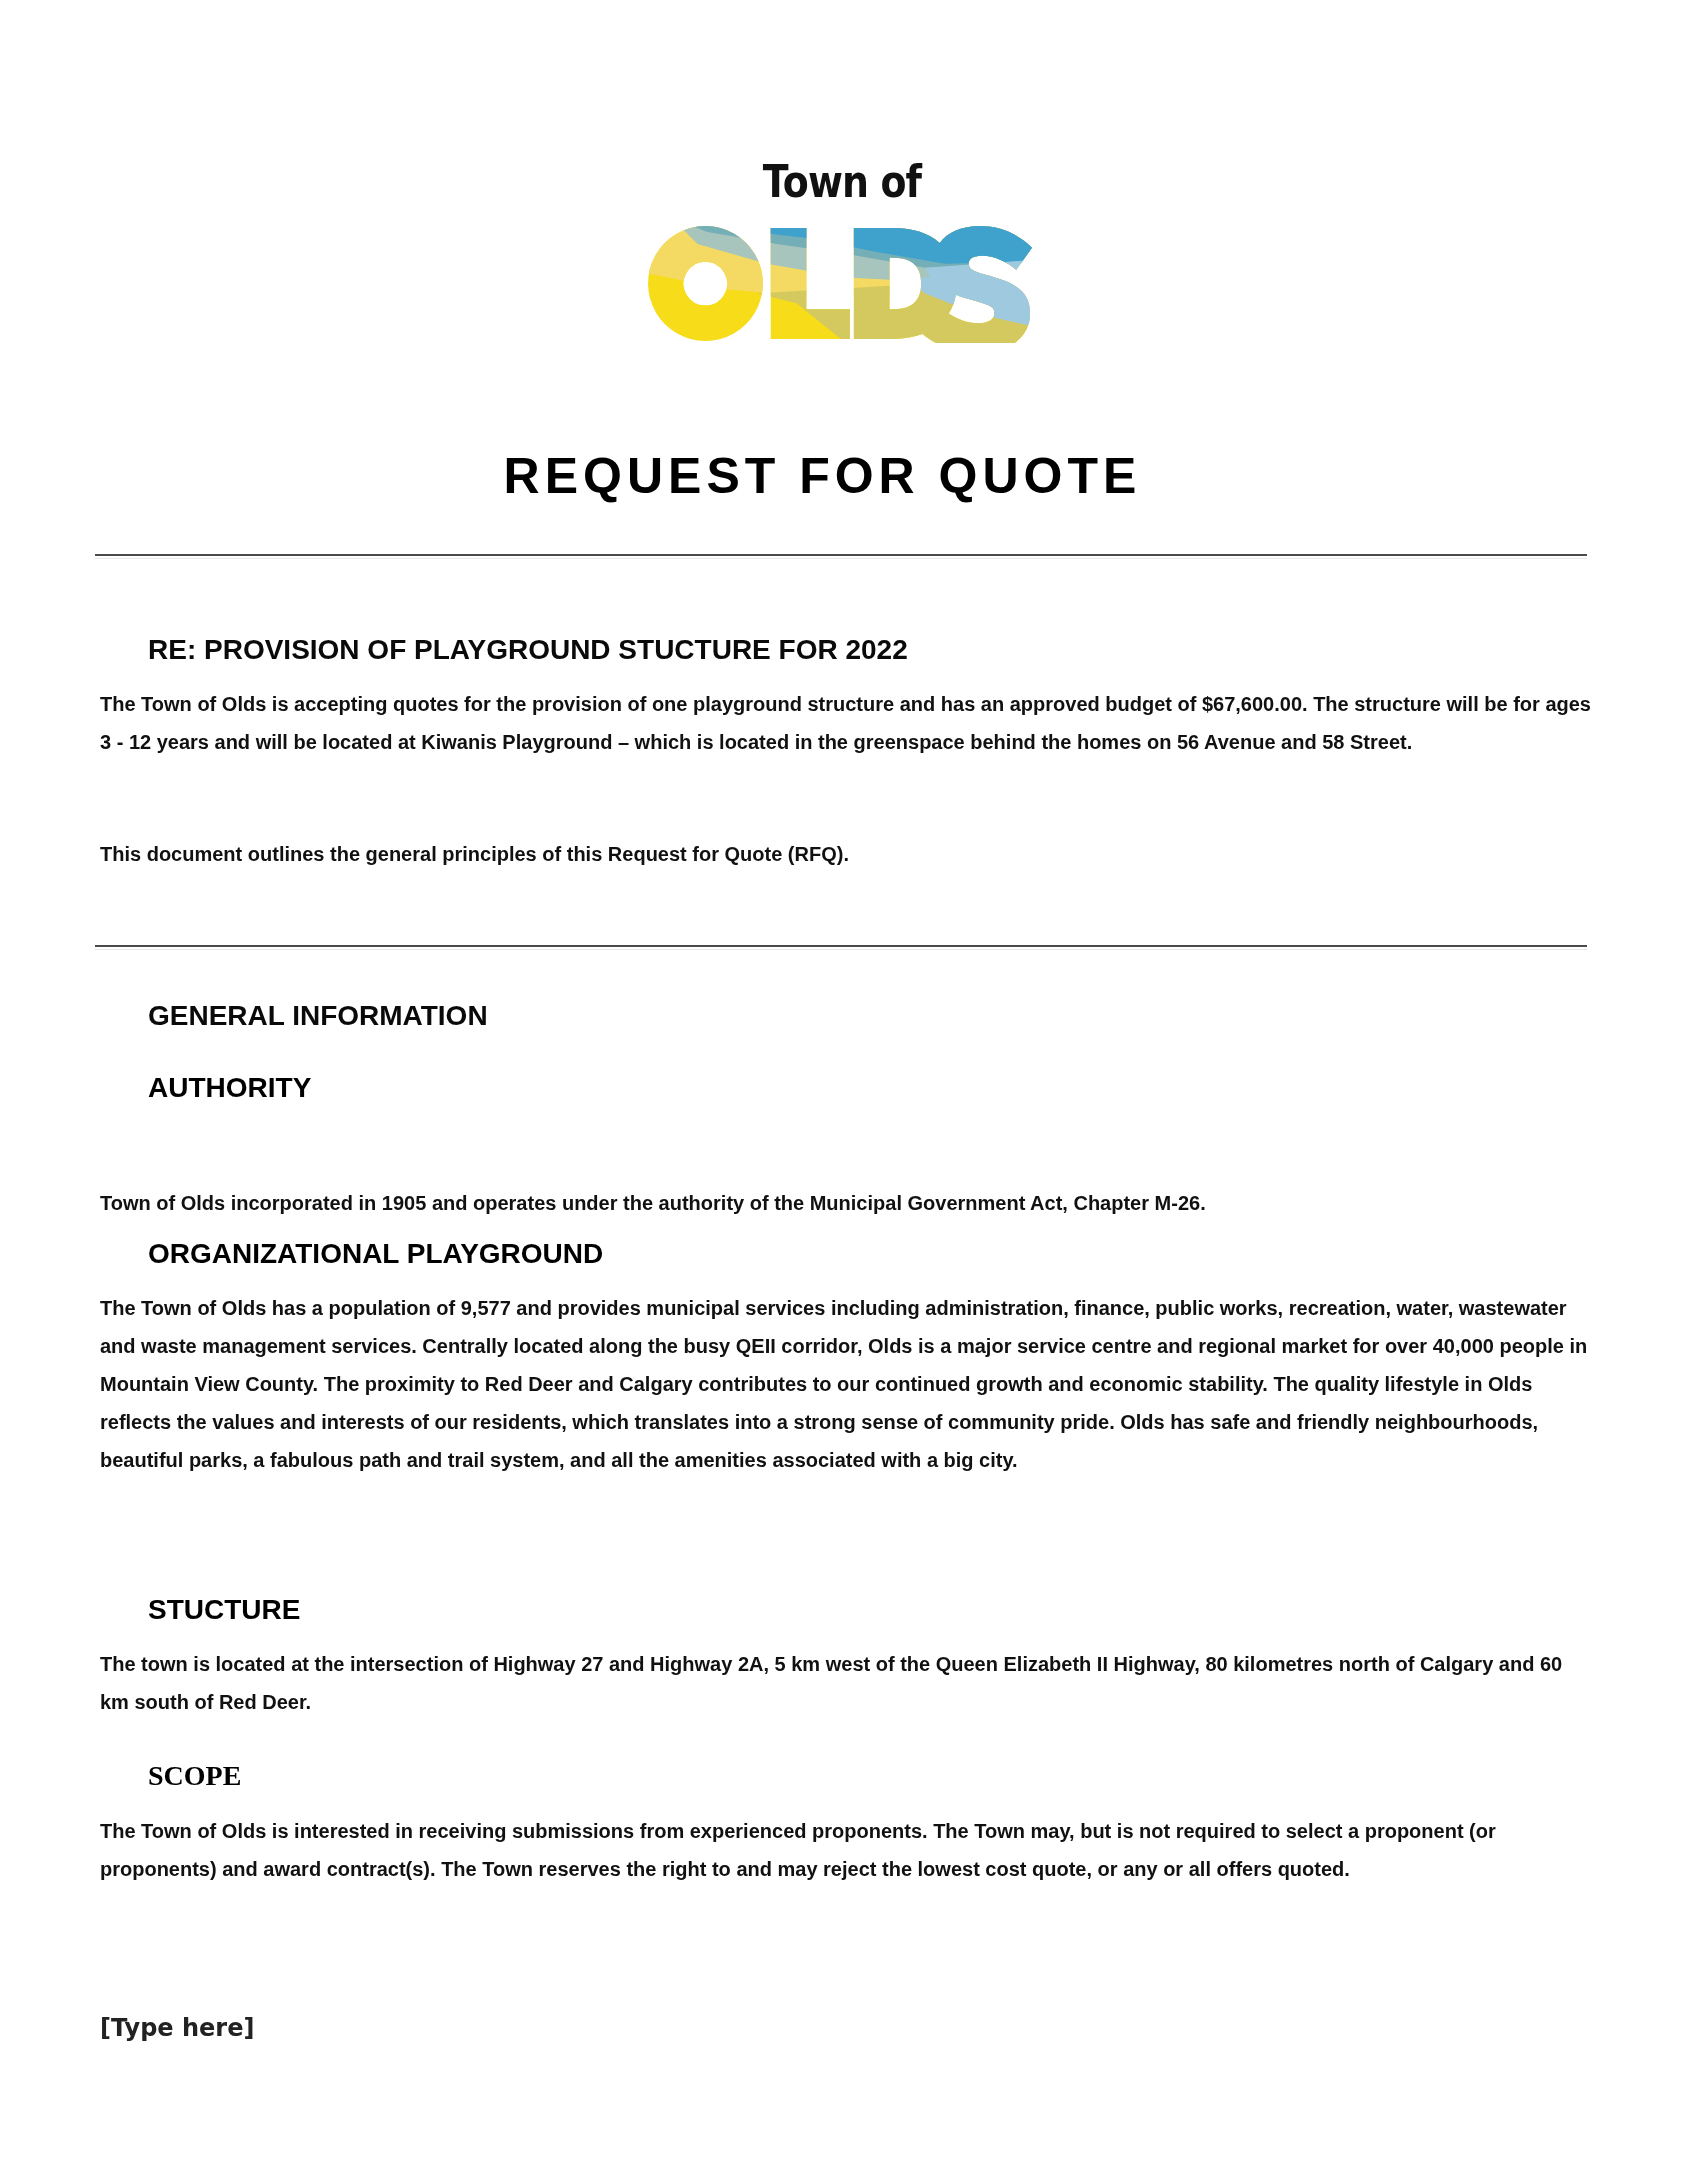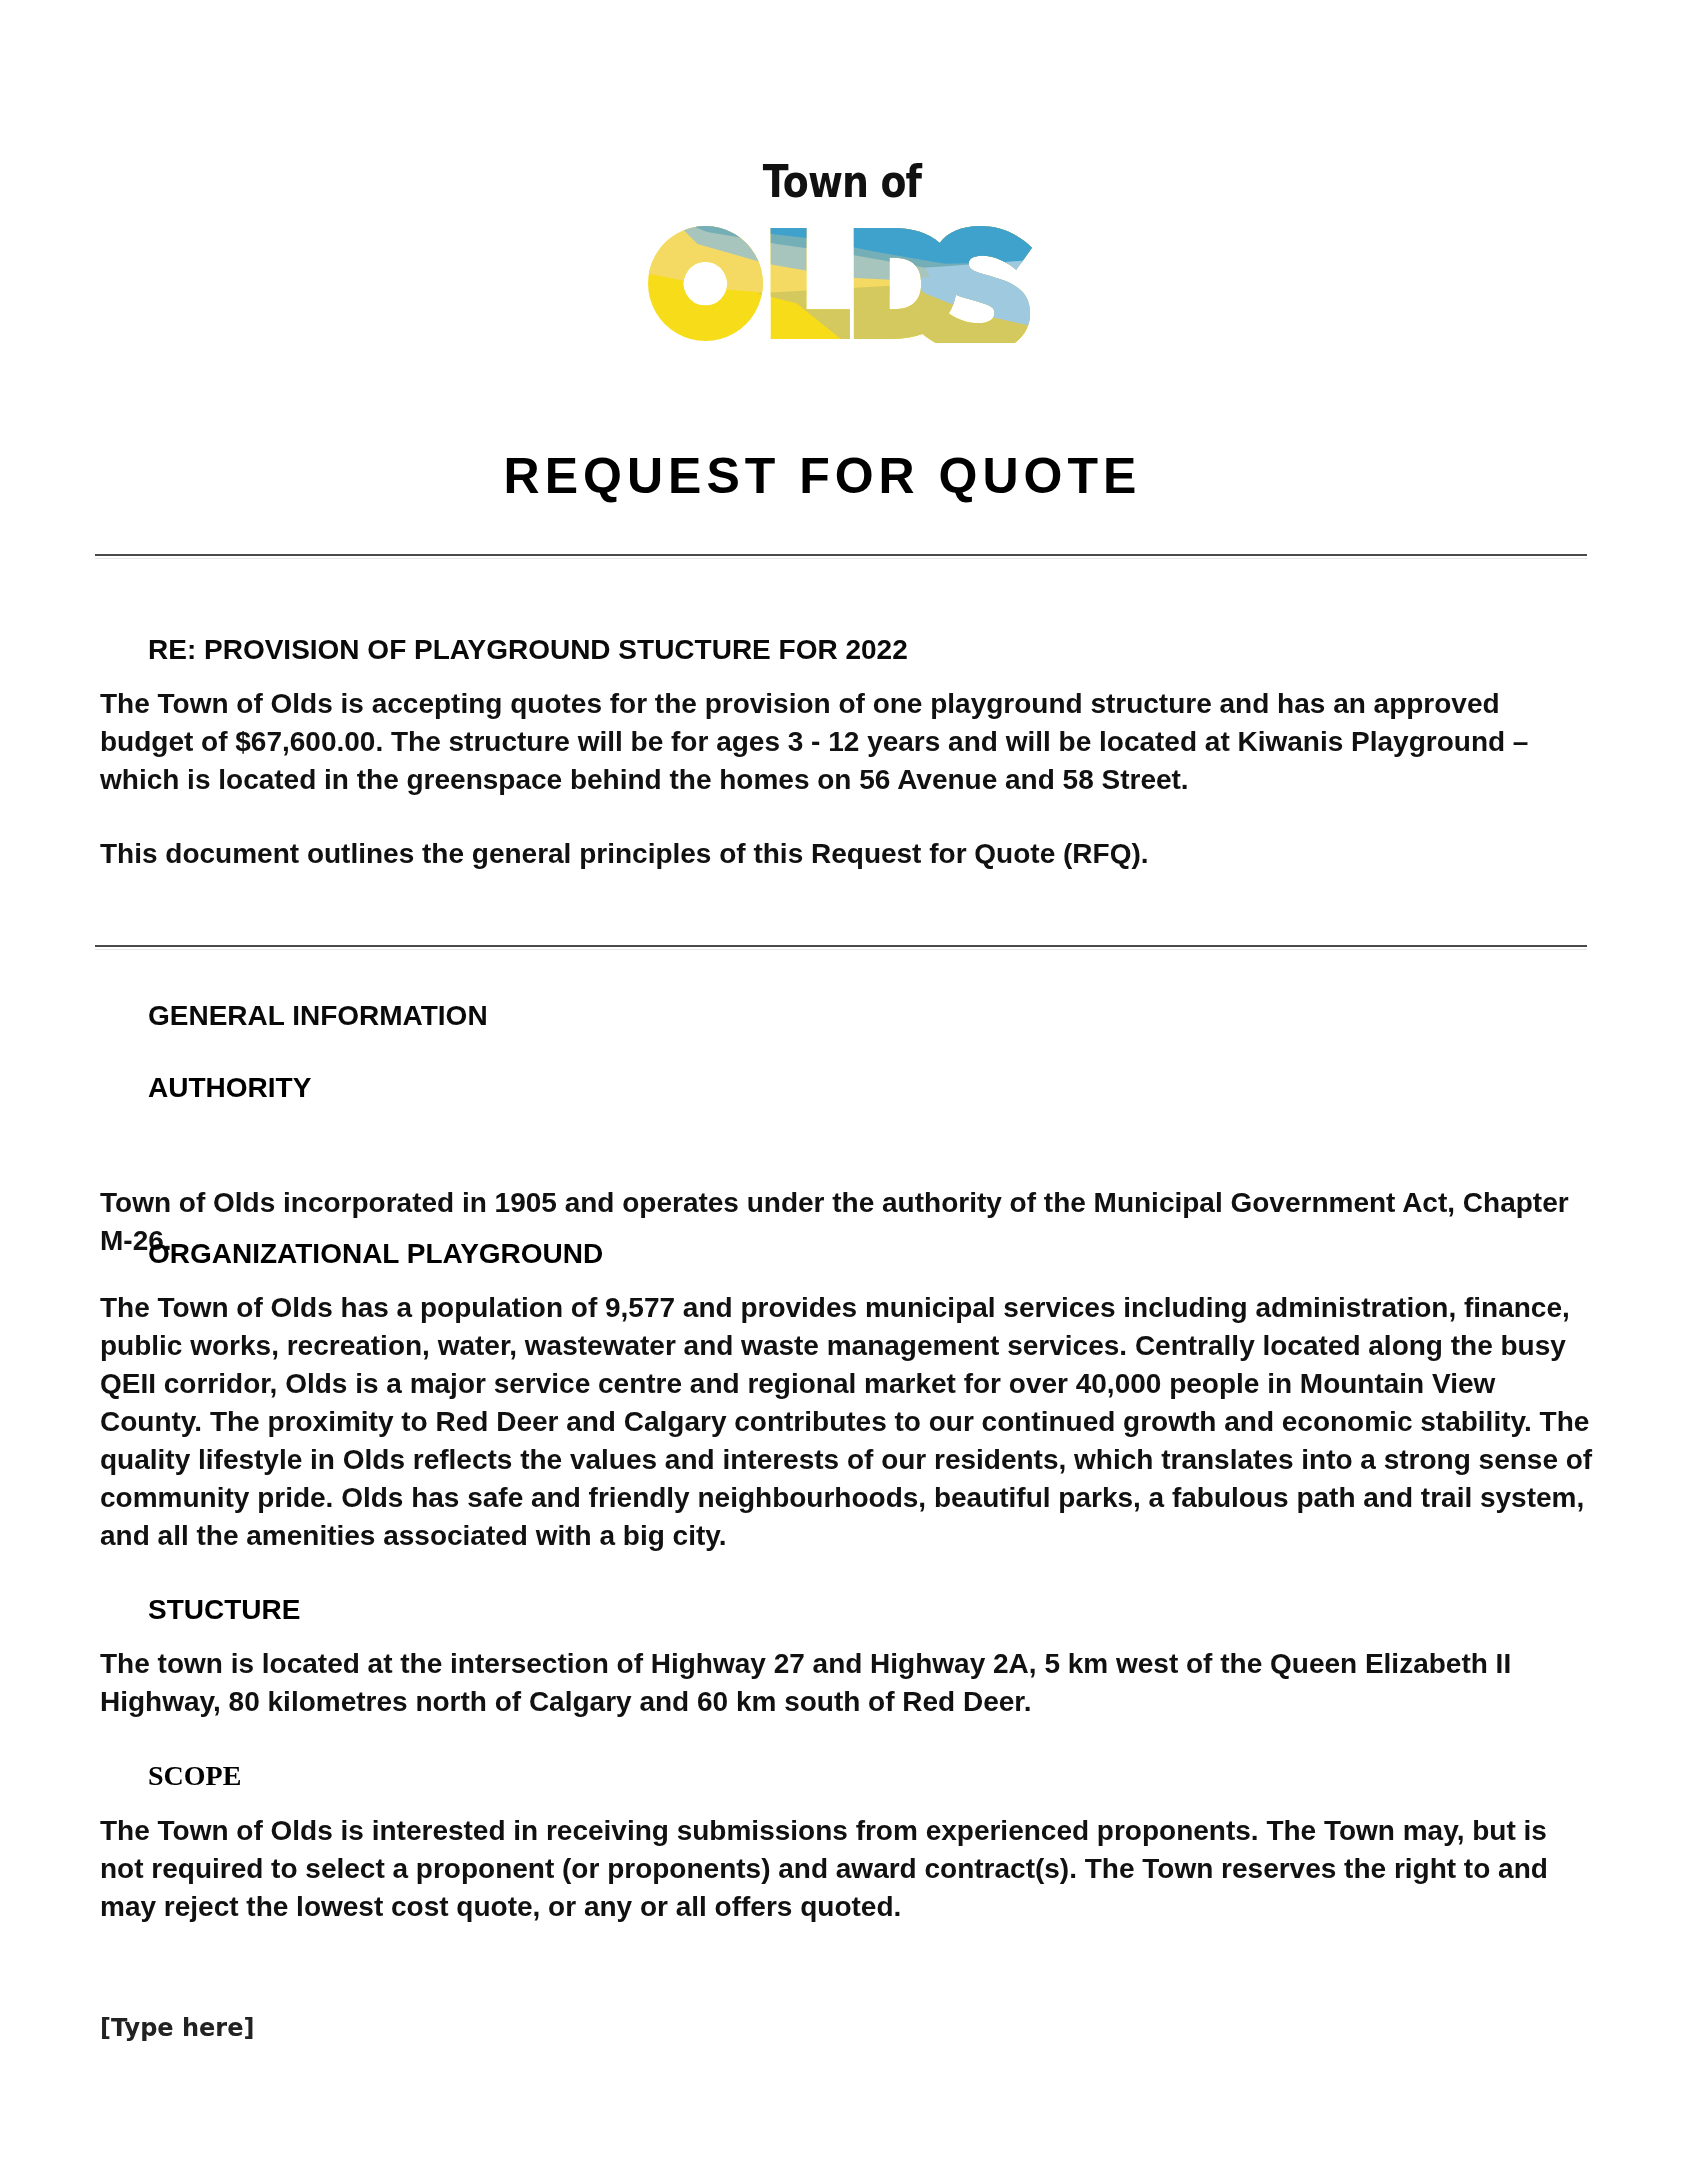--- a/index.html
+++ b/index.html
@@ -11,21 +11,21 @@
                font-family:"DejaVu Sans", sans-serif; font-size:44px; line-height:50px;
                color:#111; letter-spacing:-1px; transform:scaleX(0.86); }
   .logo-olds { position:absolute; left:0; top:75px; width:388px; height:119px; }
   .title { left:0; top:447px; width:1645px; text-align:center;
            font-family:"Liberation Sans", sans-serif; font-weight:bold;
            font-size:50px; letter-spacing:5px; color:#000; }
   .rule { left:95px; width:1492px; height:2px; background:#4a4a4a; }
   .rule::after { content:""; position:absolute; left:0; top:4px; width:100%; height:1px; background:#e6e6e6; }
   .hd { left:100px; font-weight:bold; font-size:28px; line-height:32px; color:#0a0a0a;margin-left:48px; }
   .hd.blue { color:#000000; }
-  .para { left:100px; width:1495px; font-size:28px; line-height:38px; color:#111; }
+  .para { left:100px; width:1495px; font-size:20px; line-height:38px; color:#111; }
   .footer { left:100px; top:2014px; font-family:"DejaVu Sans", sans-serif; font-size:24px; color:#222; }
 </style>
 </head>
 <body>
 
 <div class="abs logo">
   <div class="logo-town">Town of</div>
   <svg class="logo-olds" viewBox="0 0 392 120" width="388" height="119">
     <defs>
       <clipPath id="oldsClip">

